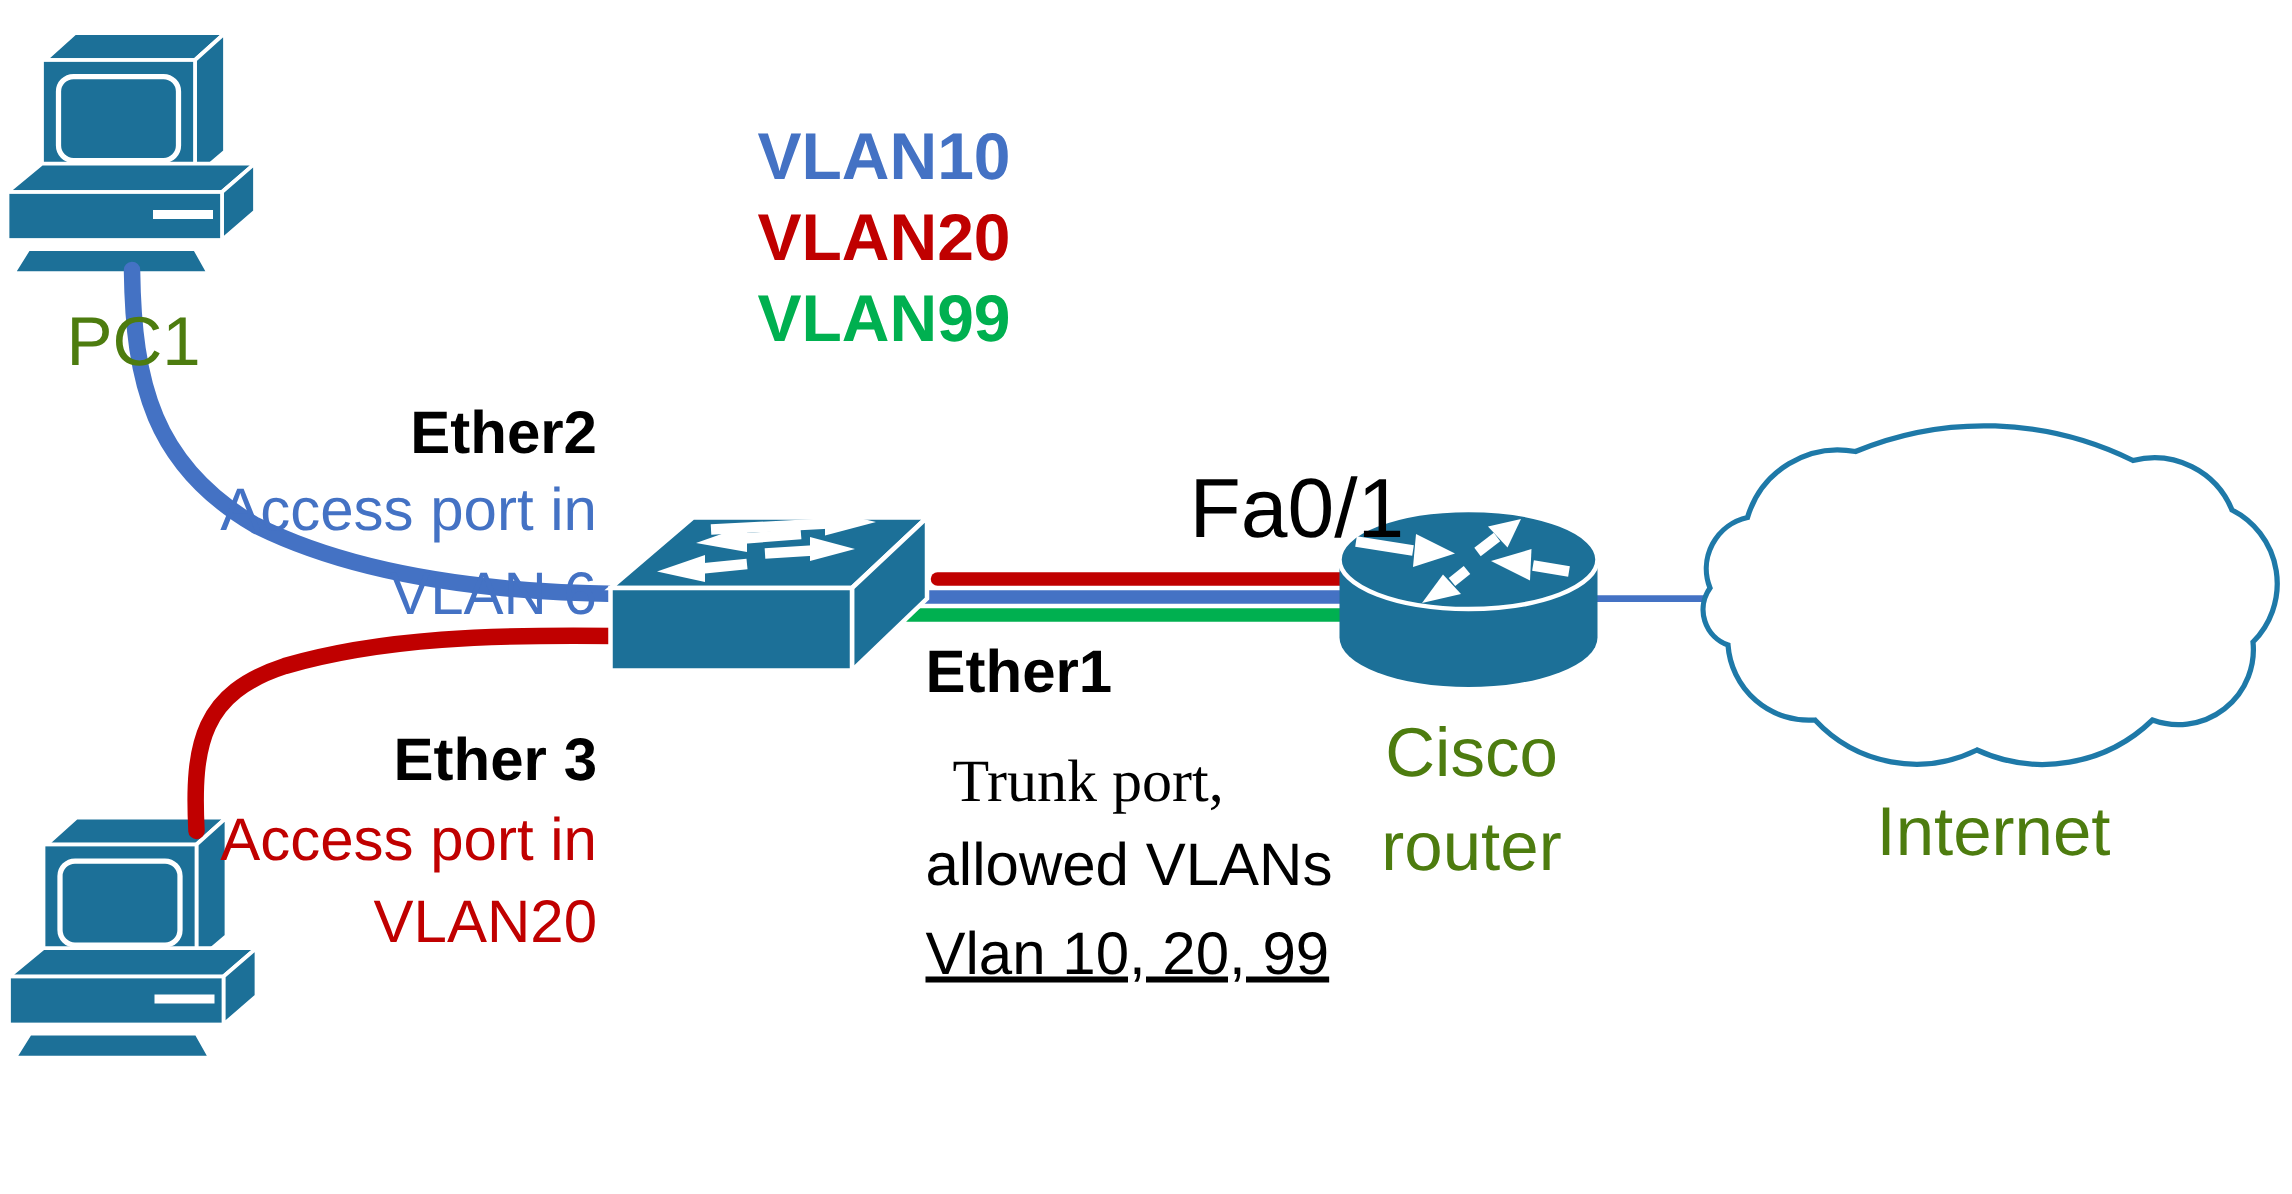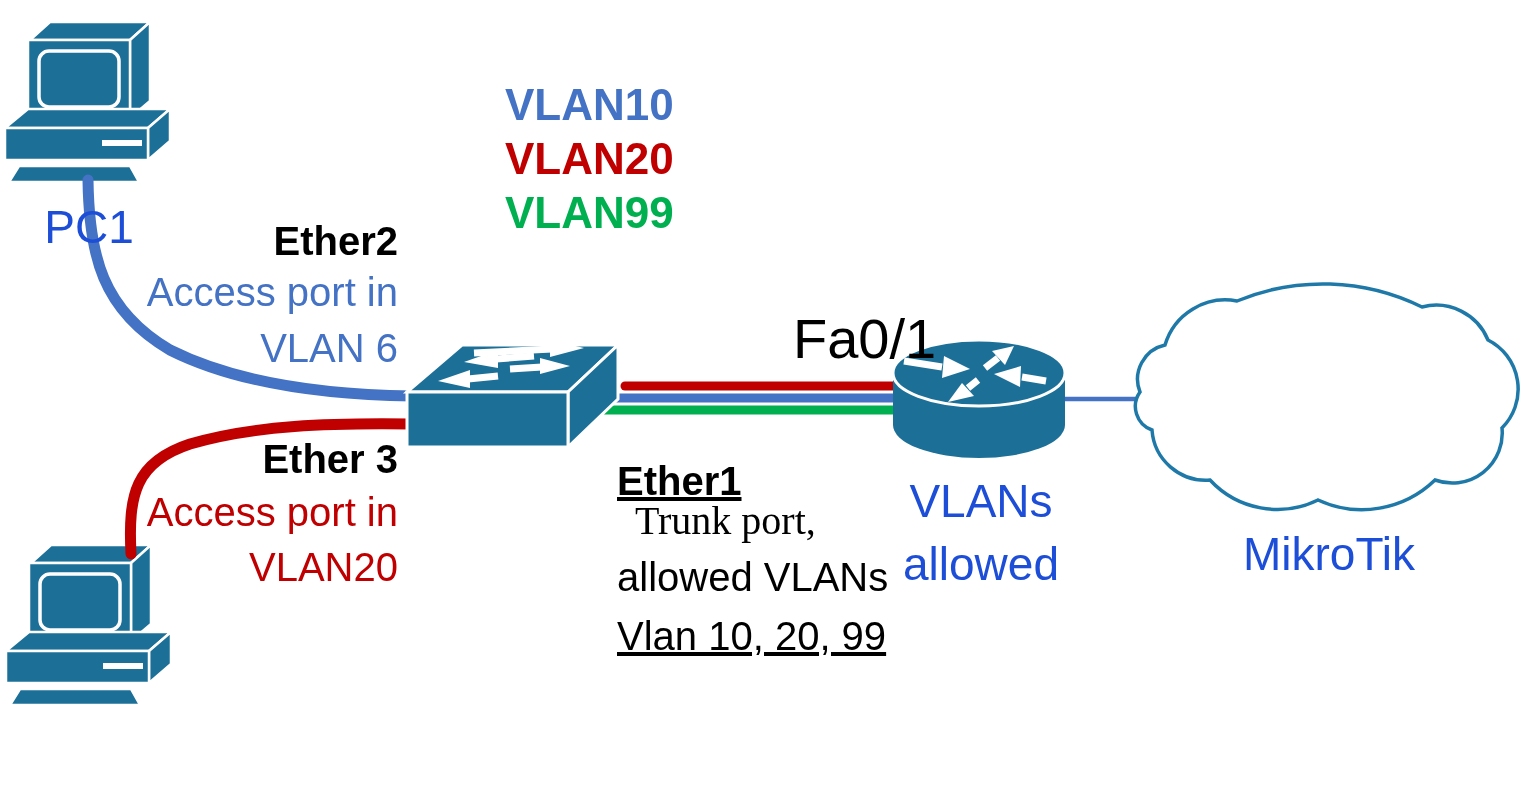--- a/index.html
+++ b/index.html
@@ -2,28 +2,28 @@
 <html><head>
 <meta charset="utf-8">
 <style>
   html,body{margin:0;padding:0;background:#fff;}
   #canvas{
     position:relative;width:1528px;height:796px;background:#ffffff;
     font-family:"Liberation Sans",sans-serif;overflow:hidden;
   }
   #shapes{position:absolute;left:0;top:0;}
   .lbl{position:absolute;white-space:nowrap;line-height:1.05;}
-  .dev{font-size:46px;color:#1d4ed8;text-align:center;}
+  .dev{font-size:46px;color:#4d7c0f;text-align:center;}
   .legend-item{position:absolute;left:505px;font-size:44px;font-weight:bold;}
   .leg-blue{color:#4472C4;} .leg-red{color:#C00000;} .leg-green{color:#00B050;}
   .portname{font-size:40px;font-weight:bold;color:#000;}
   .desc-blue{font-size:40px;color:#4472C4;}
   .desc-red{font-size:40px;color:#C00000;}
   .desc-black{font-size:40px;color:#000;}
-  .alignR{text-align:right;width:300px;left:98px;}
+  .alignR{text-align:right;width:300px;left:98px;margin-top:48px;}
   .teal{fill:#1C7098;}
 </style>
 </head>
 <body>
 
 <div id="canvas">
 
   <svg id="shapes" width="1528" height="796" viewBox="0 0 1528 796">
     <defs>
       <g id="pc" stroke="#fff" stroke-width="2.5">
@@ -95,38 +95,38 @@
     </g>
   </svg>
 
   <div>
     <div class="legend-item leg-blue" style="top:80px;">VLAN10</div>
     <div class="legend-item leg-red" style="top:134px;">VLAN20</div>
     <div class="legend-item leg-green" style="top:188px;">VLAN99</div>
   </div>
 
   <div class="lbl dev" style="left:29px;top:203px;width:120px;">PC1</div>
-  <div class="lbl dev" style="left:881px;top:477px;width:200px;">VLANs</div>
-  <div class="lbl dev" style="left:881px;top:540px;width:200px;">allowed</div>
-  <div class="lbl dev" style="left:1229px;top:530px;width:200px;">MikroTik</div>
+  <div class="lbl dev" style="left:881px;top:477px;width:200px;">Cisco</div>
+  <div class="lbl dev" style="left:881px;top:540px;width:200px;">router</div>
+  <div class="lbl dev" style="left:1229px;top:530px;width:200px;">Internet</div>
 
   <div>
     <div class="lbl portname alignR" style="top:220px;">Ether2</div>
     <div class="lbl desc-blue alignR" style="top:271px;">Access port in</div>
     <div class="lbl desc-blue alignR" style="top:327px;">VLAN 6</div>
   </div>
 
   <div>
     <div class="lbl portname alignR" style="top:438px;">Ether 3</div>
     <div class="lbl desc-red alignR" style="top:491px;">Access port in</div>
     <div class="lbl desc-red alignR" style="top:546px;">VLAN20</div>
   </div>
 
   <div>
-    <div class="lbl portname" style="left:617px;top:460px;text-decoration:underline;">Ether1</div>
+    <div class="lbl portname" style="left:617px;top:427px;">Ether1</div>
     <div class="lbl desc-black" style="left:635px;top:500px;font-family:Liberation Serif, serif;">Trunk port,</div>
     <div class="lbl desc-black" style="left:617px;top:556px;">allowed VLANs</div>
     <div class="lbl desc-black" style="left:617px;top:615px;text-decoration:underline;">Vlan 10, 20, 99</div>
   </div>
 
   <div class="lbl" style="left:793px;top:310px;font-size:56px;color:#000;">Fa0/1</div>
 
 </div>
 
 </body></html>

